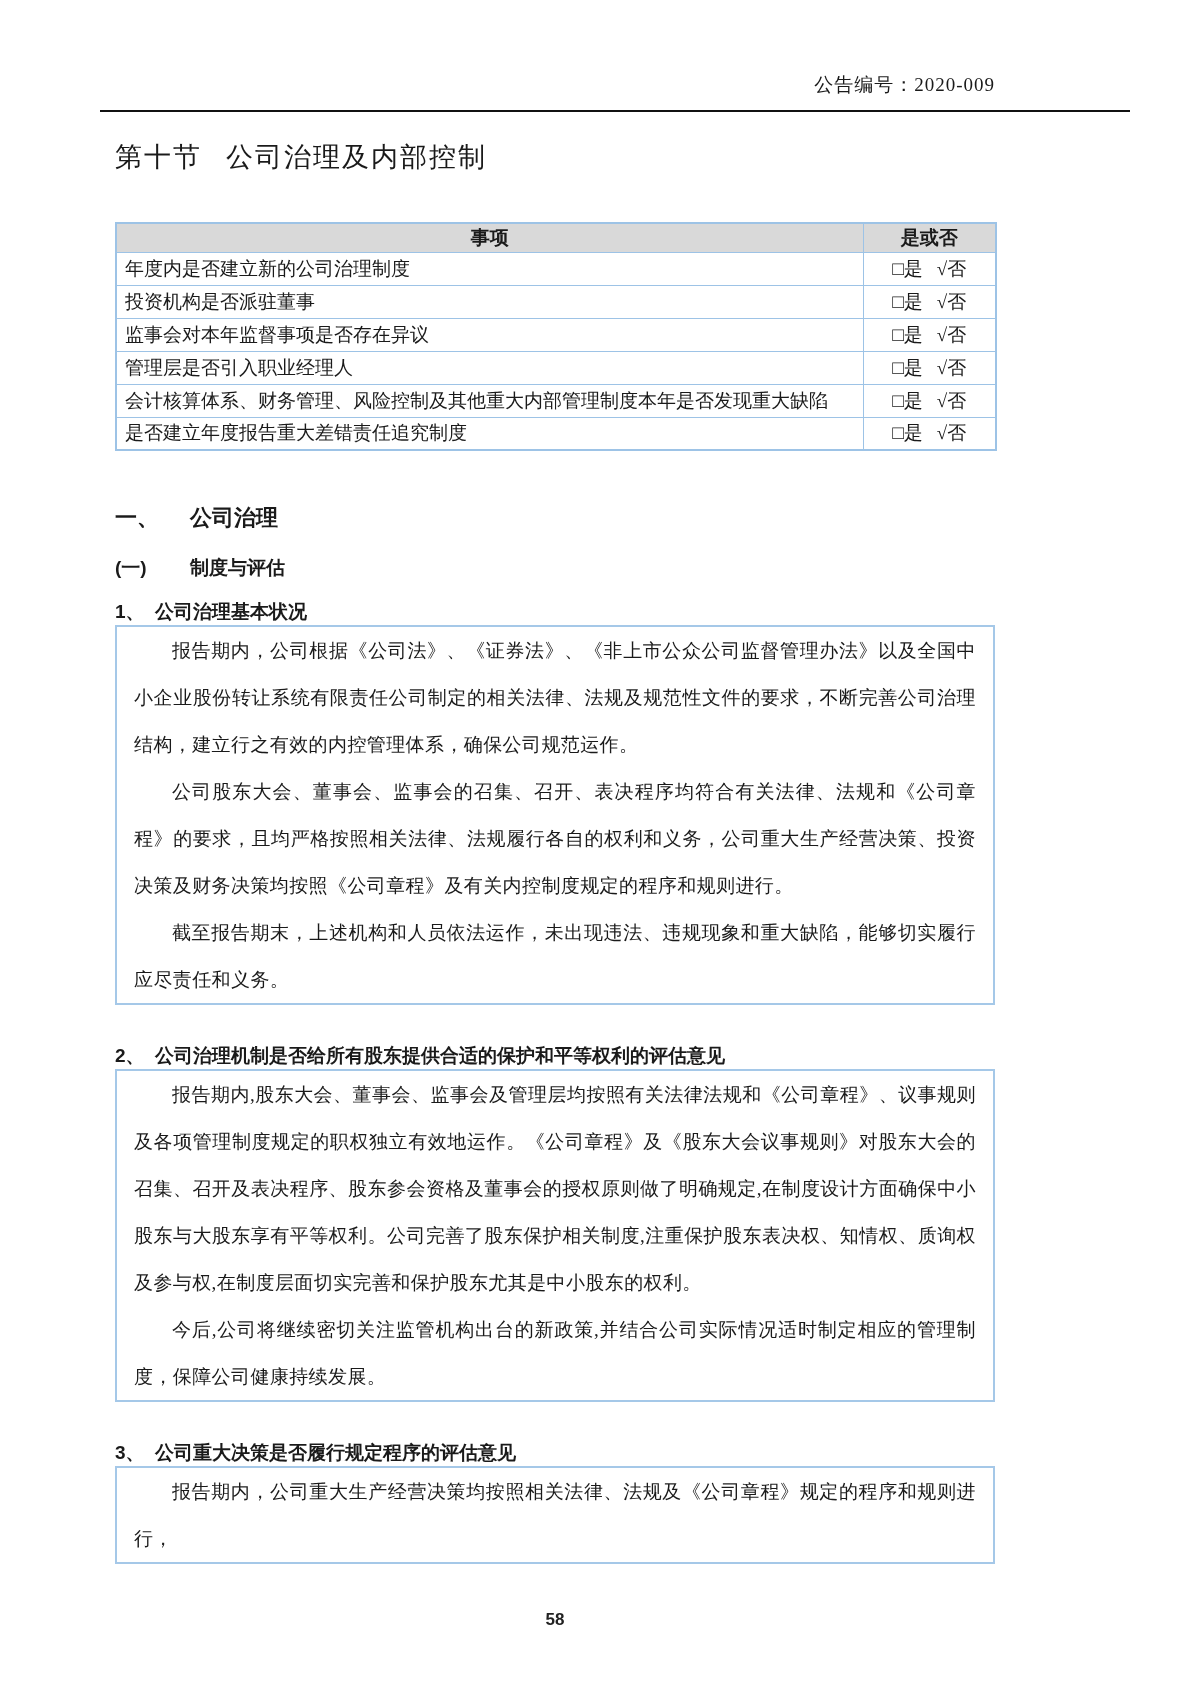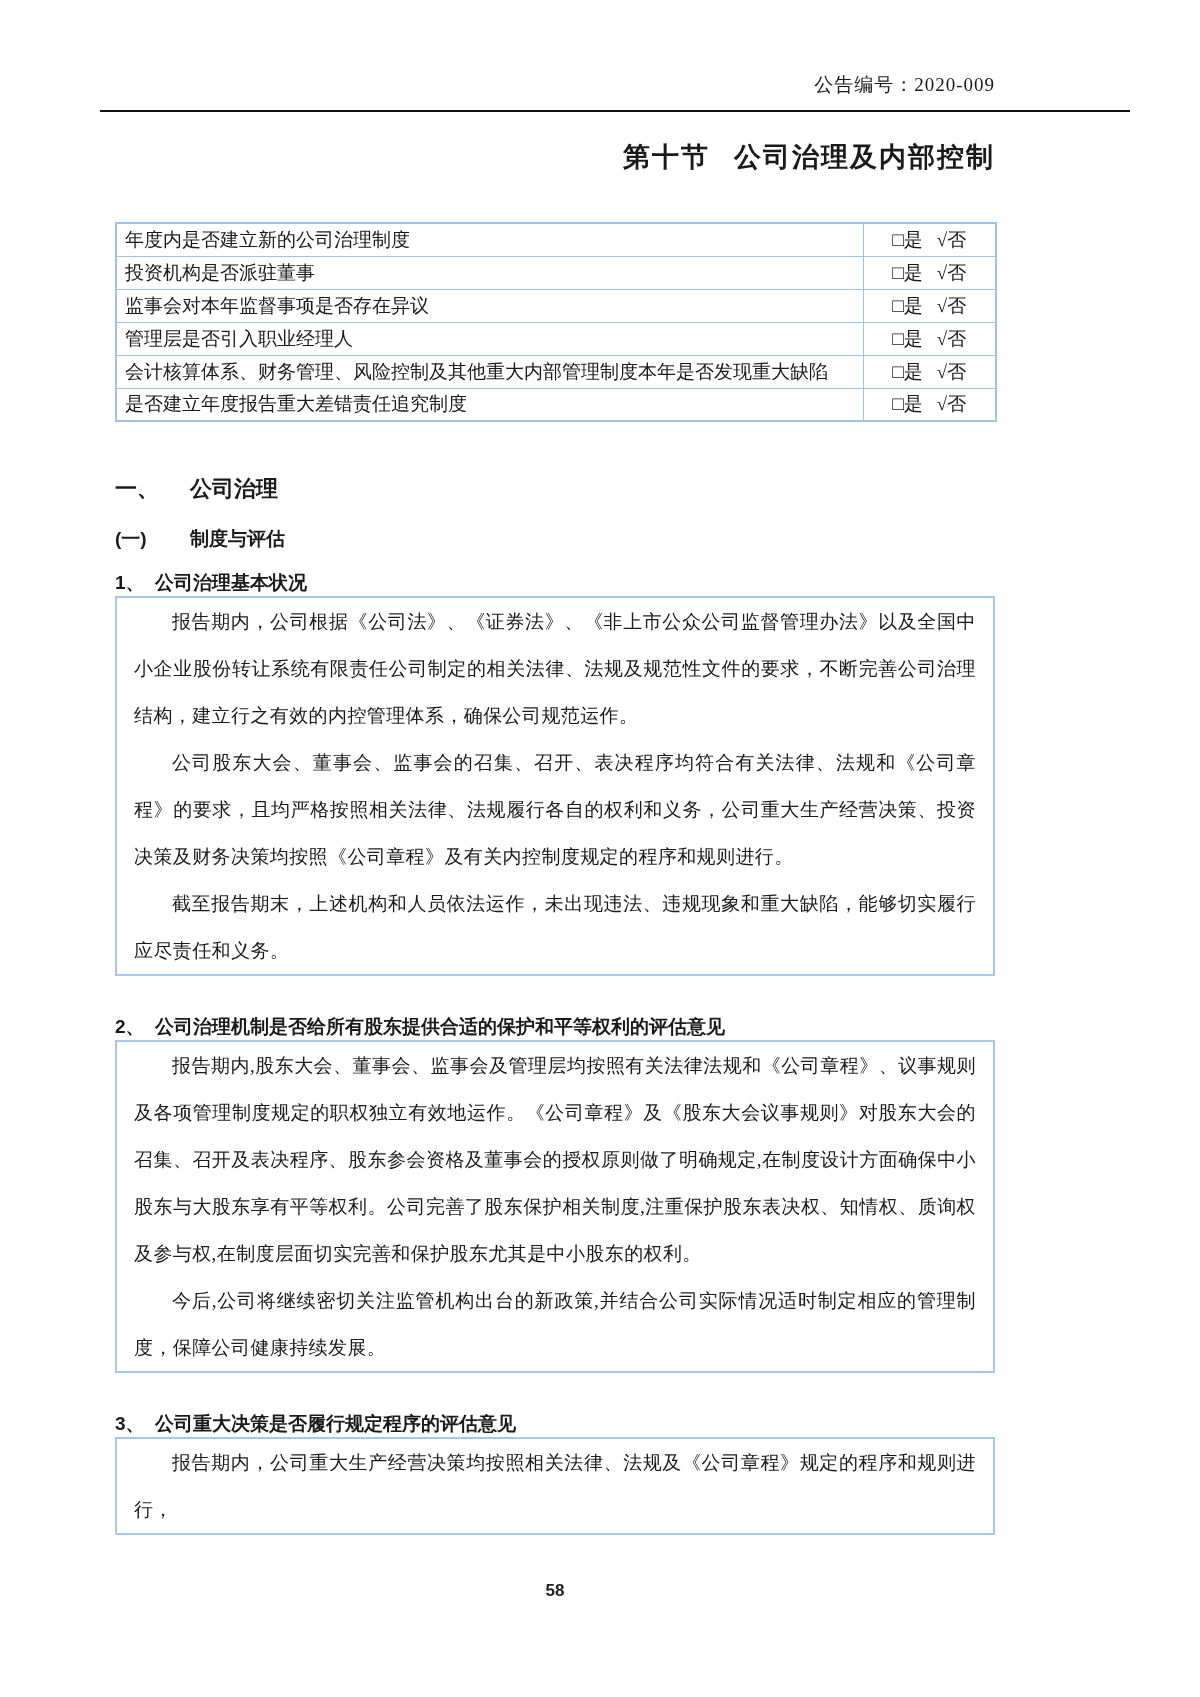--- a/index.html
+++ b/index.html
@@ -29,22 +29,22 @@
     height: 0;
     border: none;
     border-top: 2px solid #111111;
   }
   
   .content { width: 880px; margin-left: 15px; }
   .doc-title {
     margin: 26px 0 0 0;
     font-size: 27px;
     line-height: 38px;
-    font-weight: 700;
-    text-align: right;
+    font-weight: 400;
+    text-align: left;
     font-family: "Liberation Sans", "DejaVu Sans", sans-serif;
     letter-spacing: 2px;
   }
   .doc-title .t1 { margin-right: 24px; }
   
   table.gov {
     margin-top: 46px;
     width: 880px;
     border-collapse: collapse;
     table-layout: fixed;
@@ -138,20 +138,24 @@
     <h1 class="doc-title">
       <span class="t1">第十节</span><span>公司治理及内部控制</span>
     </h1>
 
     <table class="gov">
       <colgroup>
           <col class="col-item">
           <col class="col-yn">
         </colgroup>
       <tbody>
+          <tr>
+        <th>事项</th>
+        <th>是或否</th>
+      </tr>
       <tr>
         <td>年度内是否建立新的公司治理制度</td>
         <td class="c-yn"><span>□是</span><span class="no">√否</span></td>
       </tr>
       <tr>
         <td>投资机构是否派驻董事</td>
         <td class="c-yn"><span>□是</span><span class="no">√否</span></td>
       </tr>
       <tr>
         <td>监事会对本年监督事项是否存在异议</td>

